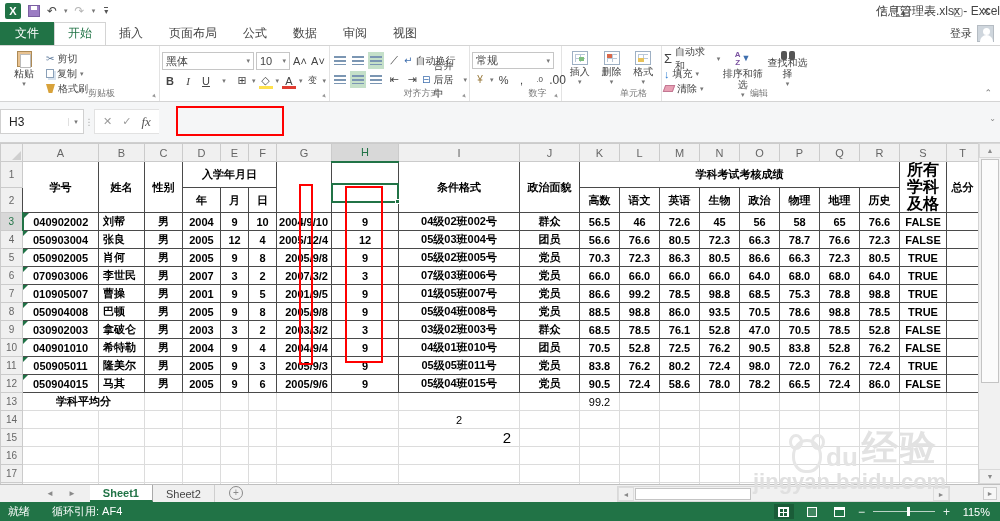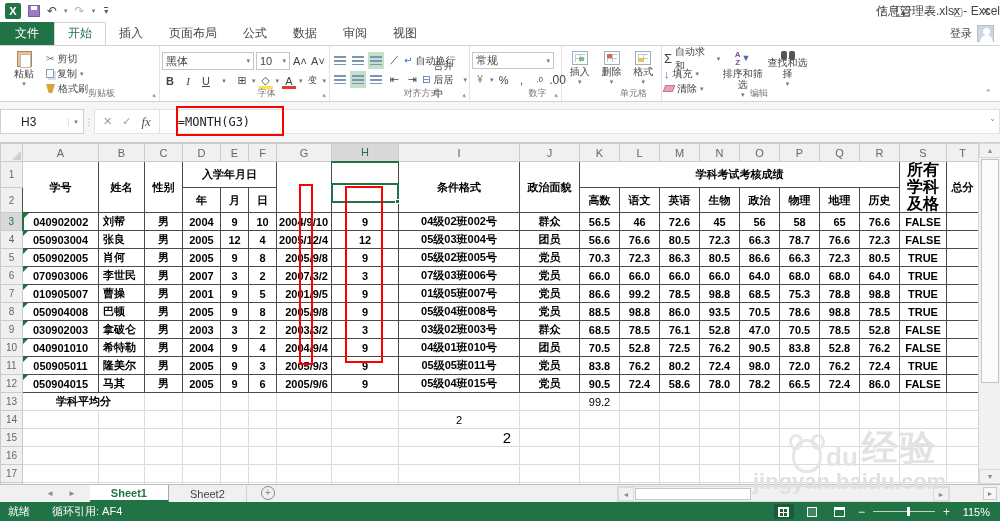--- a/index.html
+++ b/index.html
@@ -72,21 +72,21 @@
   .funnel { color:#3f6fae; font-size:9px; }
   .binoc { width:14px; height:9px; position:relative; }
   .binoc:before,.binoc:after { content:""; position:absolute; top:0; width:6px; height:9px; background:#555; border-radius:2px; }
   .binoc:before{left:0} .binoc:after{right:0}
   .collapse { position:absolute; right:8px; bottom:3px; font-size:9px; color:#777; }
 
   
   .fxbar { height:41px; background:#f5f6f7; border-bottom:1px solid #cfcfcf; position:relative; }
   .fx-inner { position:absolute; left:0; top:7px; height:25px; width:100%; display:flex; align-items:stretch; }
   .namebox { width:84px; background:#fff; border:1px solid #d0d0d0; display:flex; align-items:center; }
-  .namebox .nb-txt { flex:1; padding-left:20px; font-size:12px; color:#222; }
+  .namebox .nb-txt { flex:1; padding-left:8px; font-size:12px; color:#222; }
   .namebox .nb-drop { width:15px; text-align:center; font-size:7px; color:#777; border-left:1px solid #e0e0e0; }
   .fx-dots { width:10px; display:flex; align-items:center; justify-content:center; color:#aaa; font-size:9px; }
   .fx-btns { display:flex; align-items:center; gap:10px; padding:0 8px; background:#fff; border:1px solid #e2e2e2; border-right:none; }
   .fx-x { color:#9a9a9a; font-size:11px; }
   .fx-ok { color:#9a9a9a; font-size:11px; }
   .fx-fx { font-style:italic; font-family:"Liberation Serif","DejaVu Serif",serif; font-size:13px; color:#555; }
   .fx-field { flex:1; background:#fff; border:1px solid #e2e2e2; display:flex; align-items:center; padding-left:18px; font-family:"DejaVu Sans Mono","Liberation Mono",monospace; font-size:12px; color:#222; }
   .fx-exp { position:absolute; right:4px; top:12px; font-size:8px; color:#888; }
   .redbox-formula { position:absolute; left:176px; top:4px; width:108px; height:30px; border:2px solid #ff0000; z-index:5; pointer-events:none; }
 
@@ -119,21 +119,21 @@
 
   
   .vscroll { position:absolute; right:0; top:0; width:22px; height:341px; background:#f1f1f1; border-left:1px solid #d4d4d4; z-index:3; }
   .vs-up,.vs-down { position:absolute; left:0; width:22px; height:15px; background:#f1f1f1; border:1px solid #d9d9d9; color:#8a8a8a; font-size:7px; text-align:center; line-height:13px; }
   .vs-up{top:0} .vs-down{bottom:0}
   .vs-thumb { position:absolute; left:2px; top:16px; width:18px; height:224px; background:#fbfbfb; border:1px solid #c4c4c4; }
 
   
   .tabsbar { height:18px; background:#f0f0f0; border-top:1px solid #bfbfbf; display:flex; align-items:stretch; position:relative; }
   .tb-navs { display:flex; align-items:center; gap:14px; padding:0 14px 0 46px; color:#8a8a8a; font-size:8px; }
-  .stab { padding:0 21px; display:flex; align-items:center; font-size:11px; color:#444; border-right:1px solid #cfcfcf; }
+  .stab { padding:0 13px; display:flex; align-items:center; font-size:11px; color:#444; border-right:1px solid #cfcfcf; }
   .stab.active { background:#fff; color:#217346; font-weight:bold; border-bottom:2px solid #217346; border-right:1px solid #a9a9a9; }
   .addsheet { width:14px; height:14px; border:1px solid #8a8a8a; border-radius:50%; color:#8a8a8a; font-size:10px; line-height:12px; text-align:center; margin:1px 0 0 14px; }
   .hscroll { position:absolute; left:617px; top:1px; width:333px; height:16px; background:#f1f1f1; border:1px solid #d9d9d9; }
   .hs-left,.hs-right { position:absolute; top:0; width:16px; height:14px; color:#8a8a8a; font-size:7px; text-align:center; line-height:14px; border:1px solid #ddd; background:#f1f1f1; }
   .hs-left{left:0} .hs-right{right:0}
   .hs-thumb { position:absolute; left:17px; top:1px; width:116px; height:12px; background:#fff; border:1px solid #c4c4c4; }
   .hs-far { position:absolute; right:3px; top:2px; width:14px; height:13px; border:1px solid #ccc; background:#f7f7f7; color:#8a8a8a; font-size:7px; text-align:center; line-height:12px; }
 
   
   .statusbar { height:19px; background:#217346; color:#fff; display:flex; align-items:center; font-size:11px; }
@@ -249,21 +249,20 @@
           <span class="fbtn">⊞</span>
             <span style="font-size:7px;color:#777">▾</span>
           <span class="fbtn underbar ub-yellow">◇</span>
             <span style="font-size:7px;color:#777">▾</span>
           <span class="fbtn underbar ub-red">A</span>
             <span style="font-size:7px;color:#777">▾</span>
           <span class="fbtn" style="font-size:9px">变</span>
             <span style="font-size:7px;color:#777">▾</span>
         </div>
       </div>
-      <span class="glabel">字体</span>
       <span class="launcher">▸</span>
     </div>
 
     <div class="rgroup" style="width:140px">
       <div class="col2" style="width:100%">
         <div class="fontrow">
           <span class="fbtn">
               <span class="bars"></span>
             </span>
           <span class="fbtn">
@@ -381,21 +380,20 @@
       <div class="namebox">
         <span class="nb-txt">H3</span>
         <span class="nb-drop">▾</span>
       </div>
       <div class="fx-dots">⋮</div>
       <div class="fx-btns">
         <span class="fx-x">✕</span>
         <span class="fx-ok">✓</span>
         <span class="fx-fx">fx</span>
       </div>
-      <div class="fx-field">=MONTH(G3)</div>
     </div>
     <div class="redbox-formula"></div>
     <span class="fx-exp">⌄</span>
   </div>
 
   <div class="sheet">
     <table class="grid" id="grid">
         <colgroup>
           <col style="width:22px">
           <col style="width:76px">

